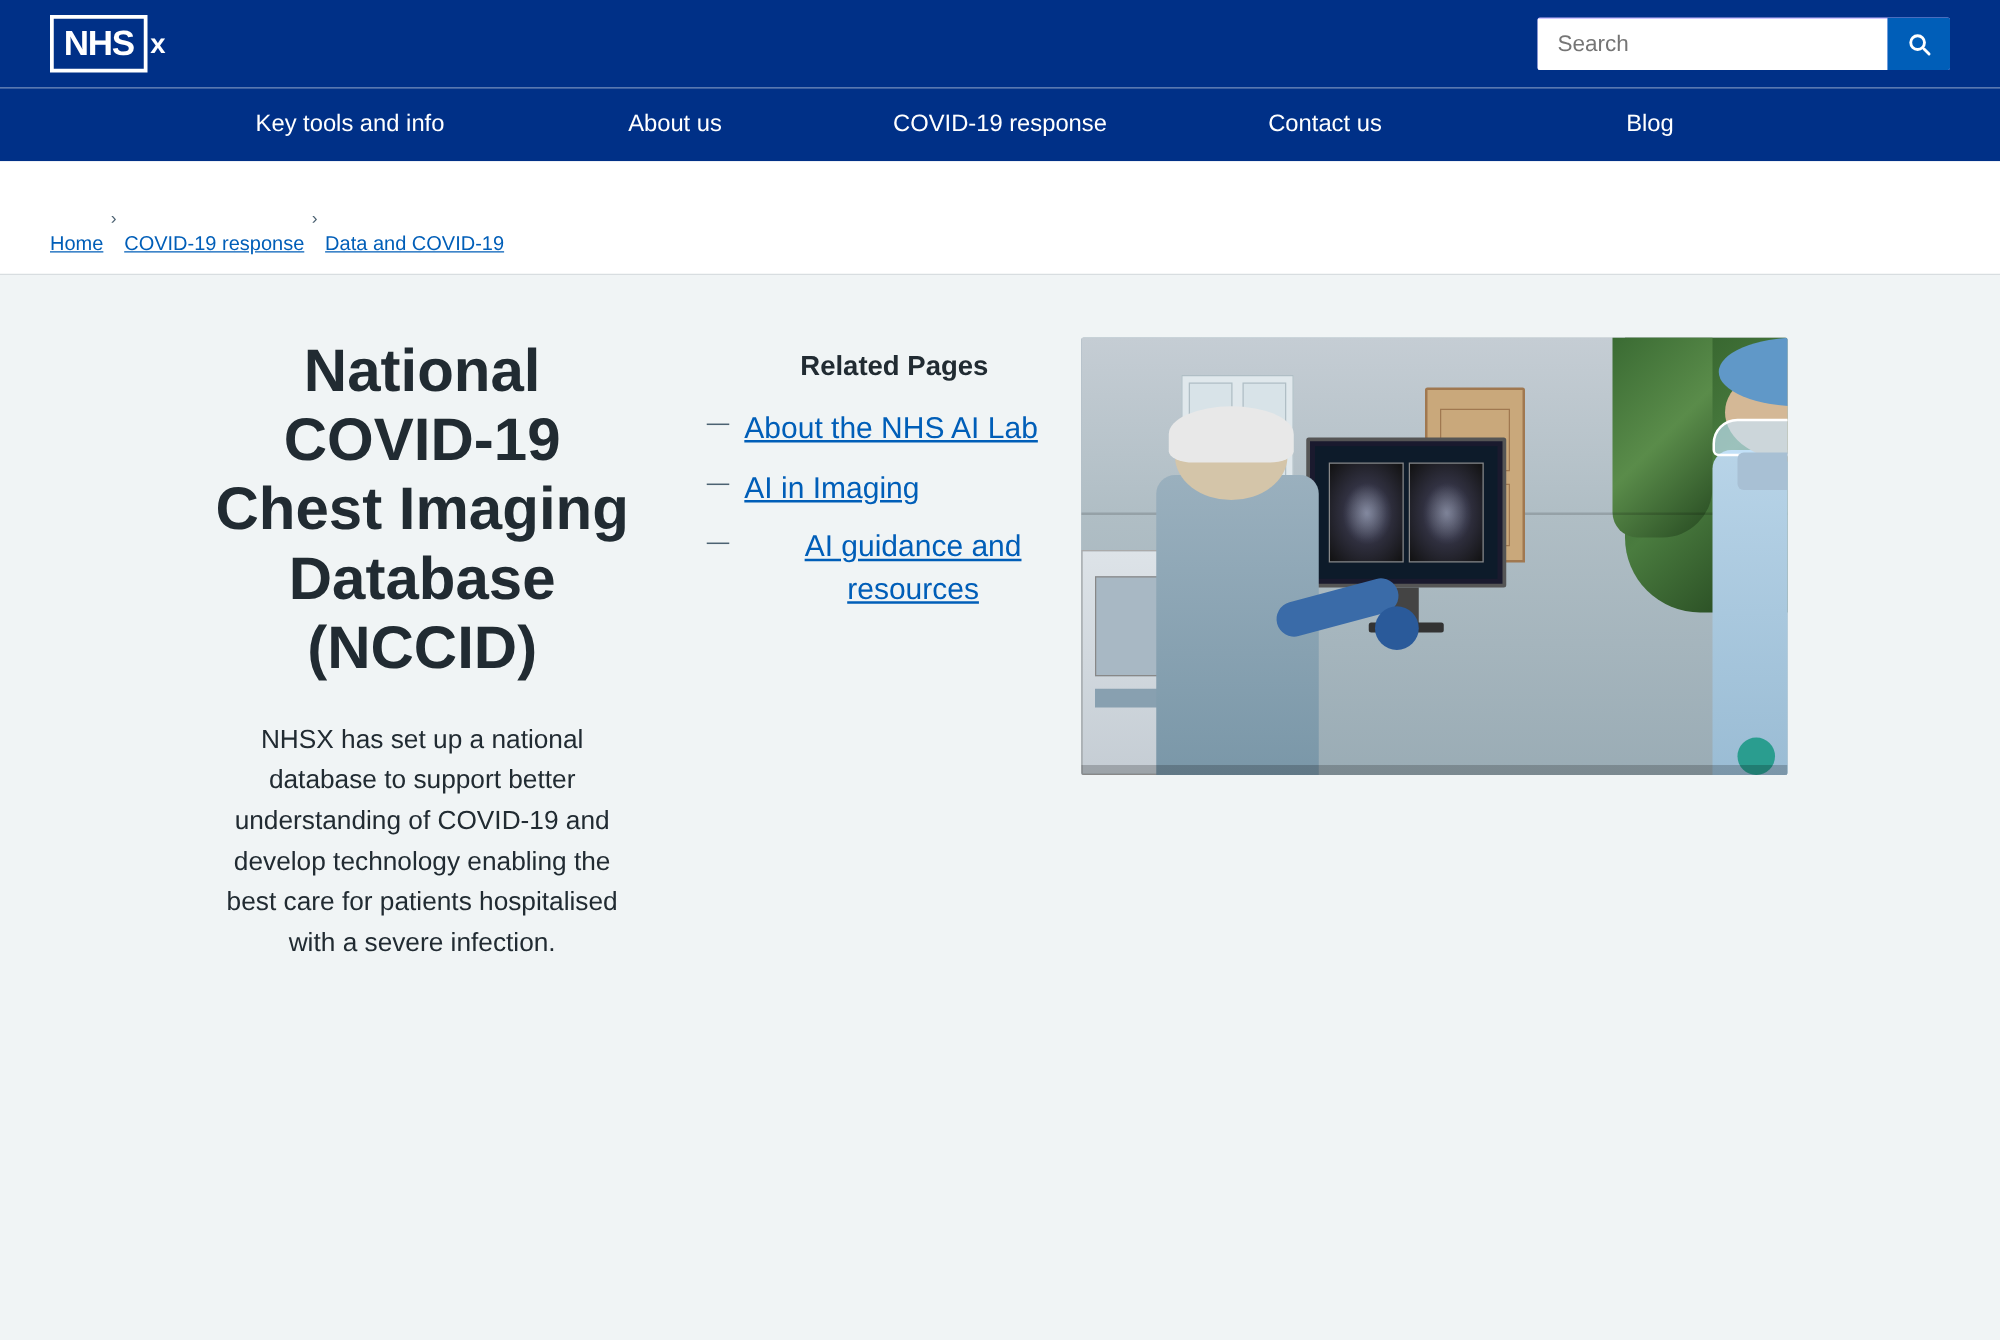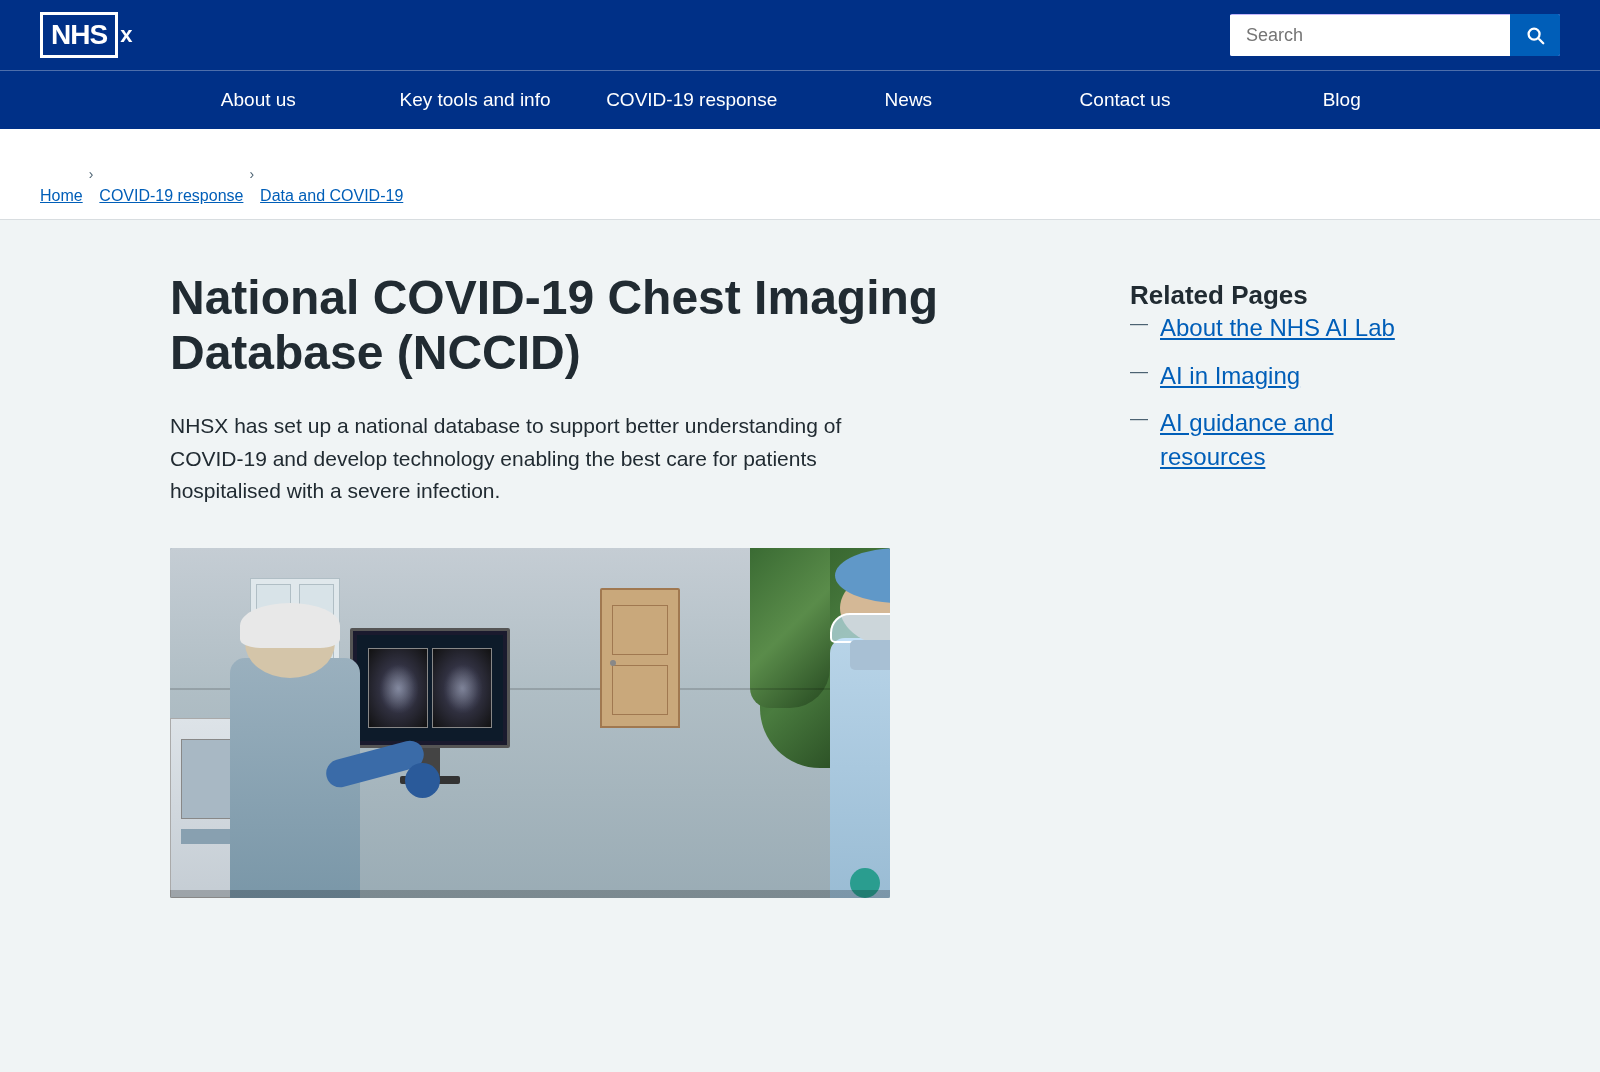--- a/index.html
+++ b/index.html
@@ -132,21 +132,21 @@
       color: #4c6272;
       font-size: 14px;
     }
 
     
     .main-content {
       max-width: 1340px;
       margin: 0 auto;
       padding: 50px 40px 40px 40px;
       display: flex;
-      flex-direction: column;
+      text-align: center;
     }
 
     .content-row {
       display: flex;
       gap: 60px;
       margin-bottom: 40px;
     }
 
     .content-left {
       flex: 1;
@@ -168,24 +168,24 @@
       max-width: 700px;
     }
 
     .content-right {
       width: 300px;
       flex-shrink: 0;
       padding-top: 10px;
     }
 
     .related-pages-title {
-      font-size: 26px;
+      font-size: 22px;
       font-weight: 700;
       color: #212b32;
-      margin-bottom: 0;
+      margin-bottom: 20px;
     }
 
     .related-pages-list {
       list-style: none;
     }
 
     .related-pages-item {
       display: flex;
       align-items: flex-start;
       gap: 12px;
@@ -394,30 +394,27 @@
       <svg class="search-icon-svg" viewBox="0 0 24 24" xmlns="http://www.w3.org/2000/svg">
         <path d="M21 21l-4.35-4.35M17 11A6 6 0 1 1 5 11a6 6 0 0 1 12 0z" stroke="white" stroke-width="2.5" fill="none" stroke-linecap="round"></path>
       </svg>
     </button>
   </div>
 </header>
 
 <nav class="nav">
   <ul class="nav-list">
     <li class="nav-item">
+      <a class="nav-link" href="#">Key tools and info</a>
+    </li>
+    <li class="nav-item">
       <a class="nav-link" href="#">About us</a>
     </li>
     <li class="nav-item">
-      <a class="nav-link" href="#">Key tools and info</a>
-    </li>
-    <li class="nav-item">
       <a class="nav-link" href="#">COVID-19 response</a>
-    </li>
-    <li class="nav-item">
-      <a class="nav-link" href="#">News</a>
     </li>
     <li class="nav-item">
       <a class="nav-link" href="#">Contact us</a>
     </li>
     <li class="nav-item">
       <a class="nav-link" href="#">Blog</a>
     </li>
   </ul>
 </nav>
 

